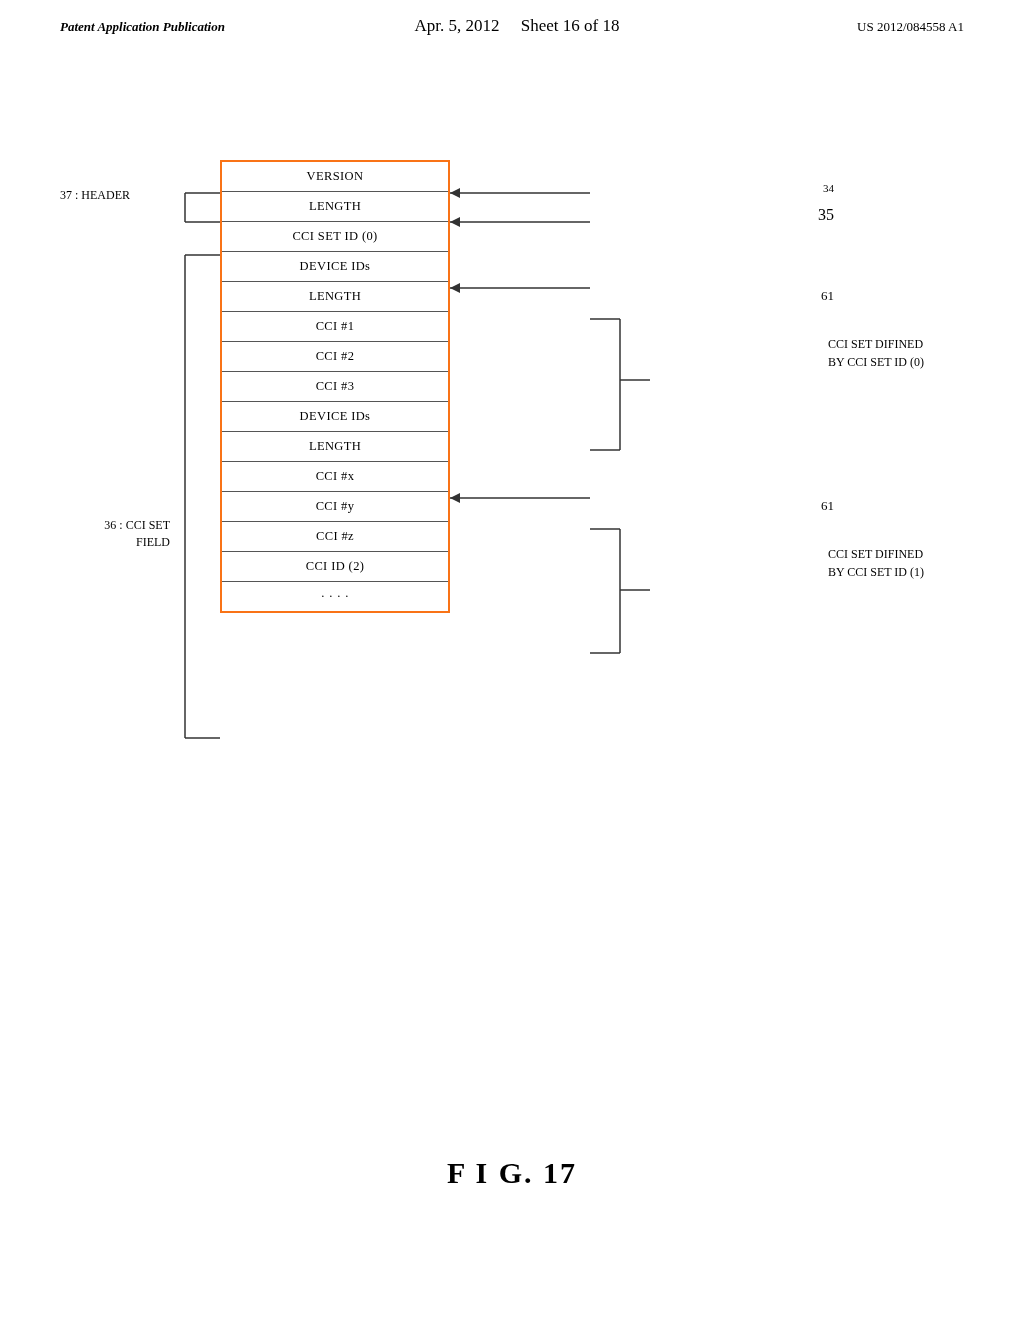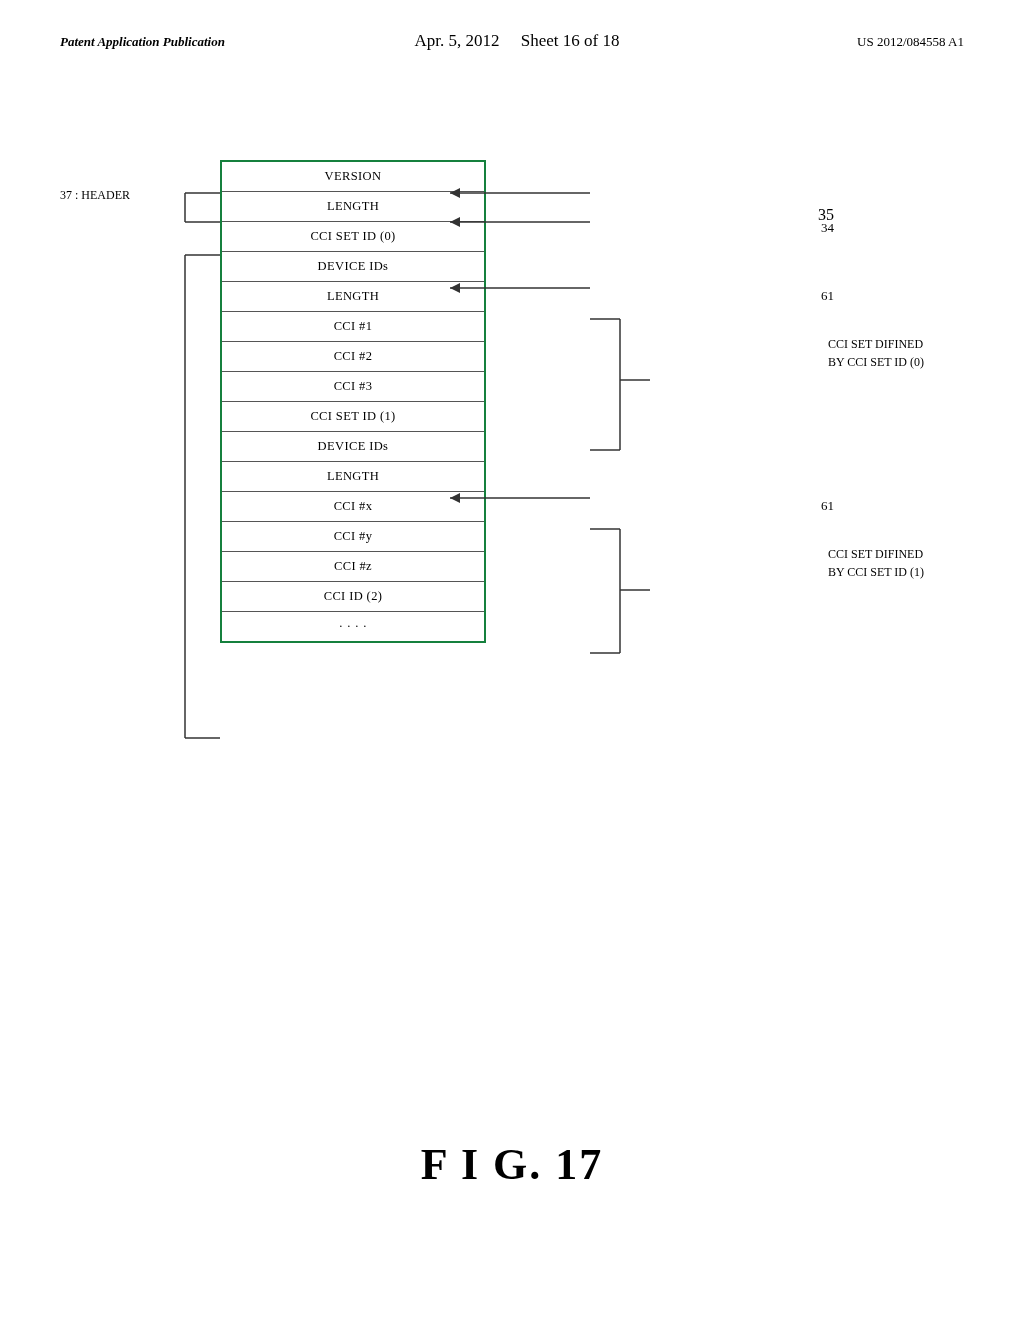--- a/index.html
+++ b/index.html
@@ -10,21 +10,21 @@
       font-family: 'Times New Roman', Times, serif;
       position: relative;
       overflow: hidden;
     }
 
     
     .page-header {
       display: flex;
       justify-content: space-between;
       align-items: baseline;
-      padding: 31px 60px 0 60px;
+      padding: 16px 60px 0 60px;
       font-size: 13px;
     }
     .page-header-left { font-weight: bold; font-style: italic; font-size: 13px; }
     .page-header-center { font-size: 17px; }
     .page-header-right { font-size: 13px; margin-left: 48px; }
 
     
     .diagram-area {
       position: absolute;
       top: 160px;
@@ -59,41 +59,40 @@
       left: 0;
       width: 100%;
       height: 100%;
     }
 
     
     .field-table {
       position: absolute;
       left: 160px;
       top: 0px;
-      width: 266px;
-      border: 2px solid #15803d;
+      width: 230px;
+      border: 2px solid #f97316;
     }
     .field-row {
       border-bottom: 1px solid #555;
       text-align: center;
       font-size: 12.5px;
       padding: 7px 4px;
       letter-spacing: 0.03em;
     }
     .field-row:last-child {
       border-bottom: none;
     }
 
     
     .annot-34 {
       position: absolute;
       right: 130px;
       top: 22px;
-      font-size: 13px;
-      margin-top: 38px;
+      font-size: 11px;
     }
     .annot-35 {
       position: absolute;
       right: 130px;
       top: 46px;
       font-size: 16px;
     }
     .annot-61-top {
       position: absolute;
       right: 130px;
@@ -123,53 +122,56 @@
       text-align: left;
     }
 
     
     .fig-caption {
       position: absolute;
       bottom: 130px;
       left: 0;
       right: 0;
       text-align: center;
-      font-size: 44px;
+      font-size: 30px;
       font-weight: bold;
       letter-spacing: 2px;
     }
   </style>
 </head>
 <body>
 
 <div class="page-header">
   <span class="page-header-left">Patent Application Publication</span>
   <span class="page-header-center">
     <span>Apr. 5, 2012</span>&nbsp;&nbsp;&nbsp;&nbsp;
     <span>Sheet 16 of 18</span>
   </span>
   <span class="page-header-right">US 2012/084558 A1</span>
 </div>
 
 <div class="diagram-area">
 
   <div class="label-header">
     <span>37 : HEADER</span>
+  </div>
+  <div class="label-cci" style="white-space:pre-line;">
+    <span>36 : CCI  SET
+   FIELD</span>
   </div>
 
   <div class="field-table">
     <div class="field-row">VERSION</div>
     <div class="field-row">LENGTH</div>
     <div class="field-row">CCI  SET  ID (0)</div>
     <div class="field-row">DEVICE  IDs</div>
     <div class="field-row">LENGTH</div>
     <div class="field-row">CCI  #1</div>
     <div class="field-row">CCI  #2</div>
     <div class="field-row">CCI  #3</div>
-    <div class="field-row">CCI  SET  ID (1)</div>
     <div class="field-row">DEVICE  IDs</div>
     <div class="field-row">LENGTH</div>
     <div class="field-row">CCI  #x</div>
     <div class="field-row">CCI  #y</div>
     <div class="field-row">CCI  #z</div>
     <div class="field-row">CCI  ID (2)</div>
     <div class="field-row">· · · ·</div>
   </div>
 
   <div class="annot-34">34</div>

